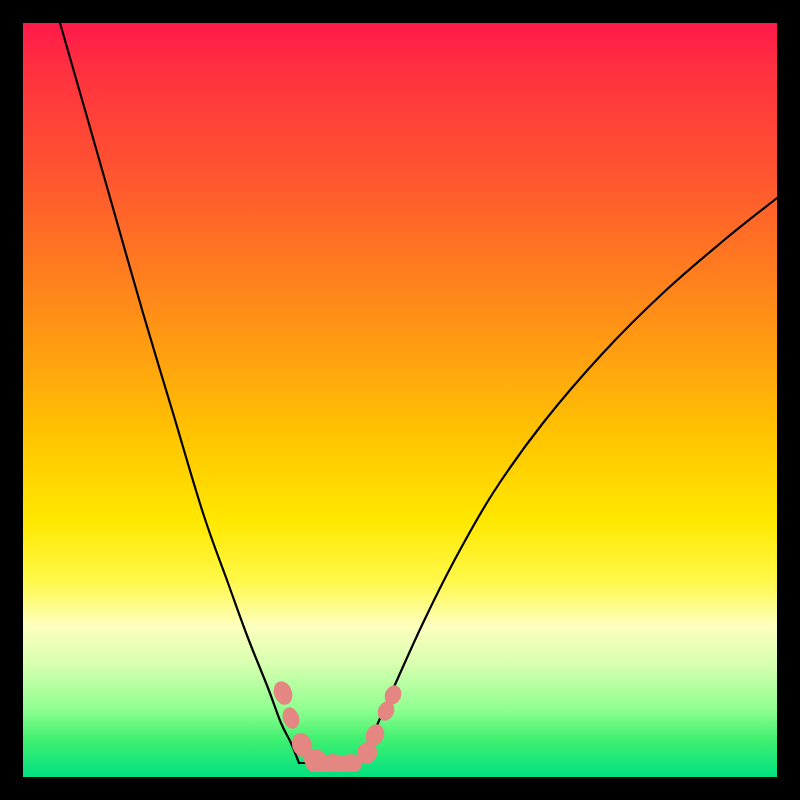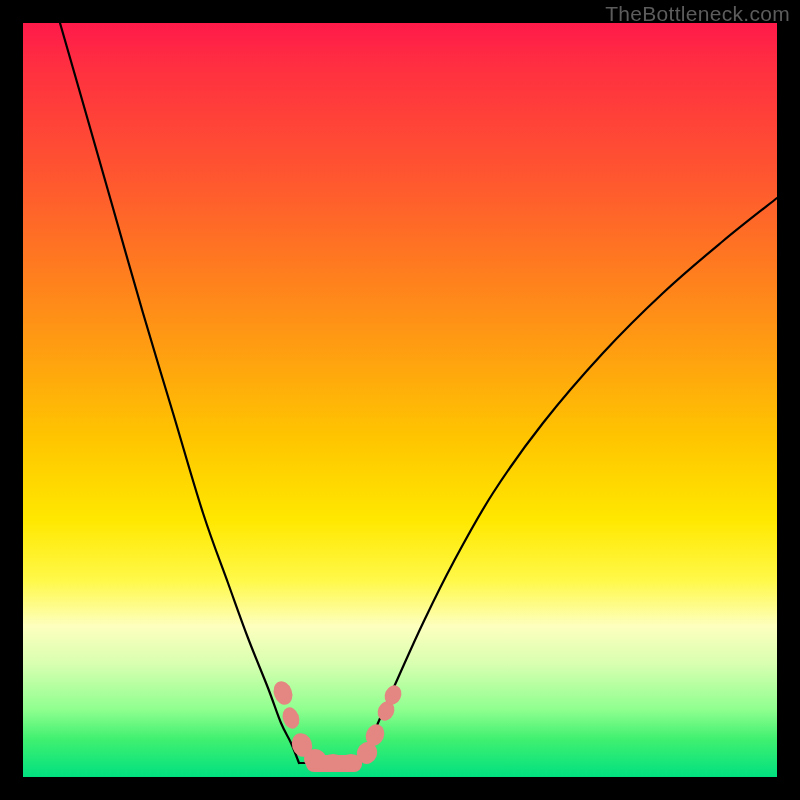--- a/index.html
+++ b/index.html
@@ -86,14 +86,13 @@
         <div class="blob" style="left: 281px; top: 726px; width: 22px; height: 20px; background: rgb(228, 134, 129); transform: rotate(0deg);"></div>
         <div class="blob" style="left: 298px; top: 731px; width: 24px; height: 18px; background: rgb(228, 134, 129); transform: rotate(0deg);"></div>
         <div class="blob" style="left: 317px; top: 731px; width: 22px; height: 18px; background: rgb(228, 134, 129); transform: rotate(0deg);"></div>
         <div class="blob" style="left: 334px; top: 719px; width: 20px; height: 22px; background: rgb(228, 134, 129); transform: rotate(20deg);"></div>
         <div class="blob" style="left: 343px; top: 701px; width: 18px; height: 22px; background: rgb(228, 134, 129); transform: rotate(22deg);"></div>
         <div class="blob" style="left: 355px; top: 678px; width: 16px; height: 20px; background: rgb(228, 134, 129); transform: rotate(25deg);"></div>
         <div class="blob" style="left: 362px; top: 662px; width: 16px; height: 20px; background: rgb(228, 134, 129); transform: rotate(25deg);"></div>
       </div>
 
   </div>
-  <div class="watermark">TheBottleneck.com</div>
 </div>
 
 </body></html>

